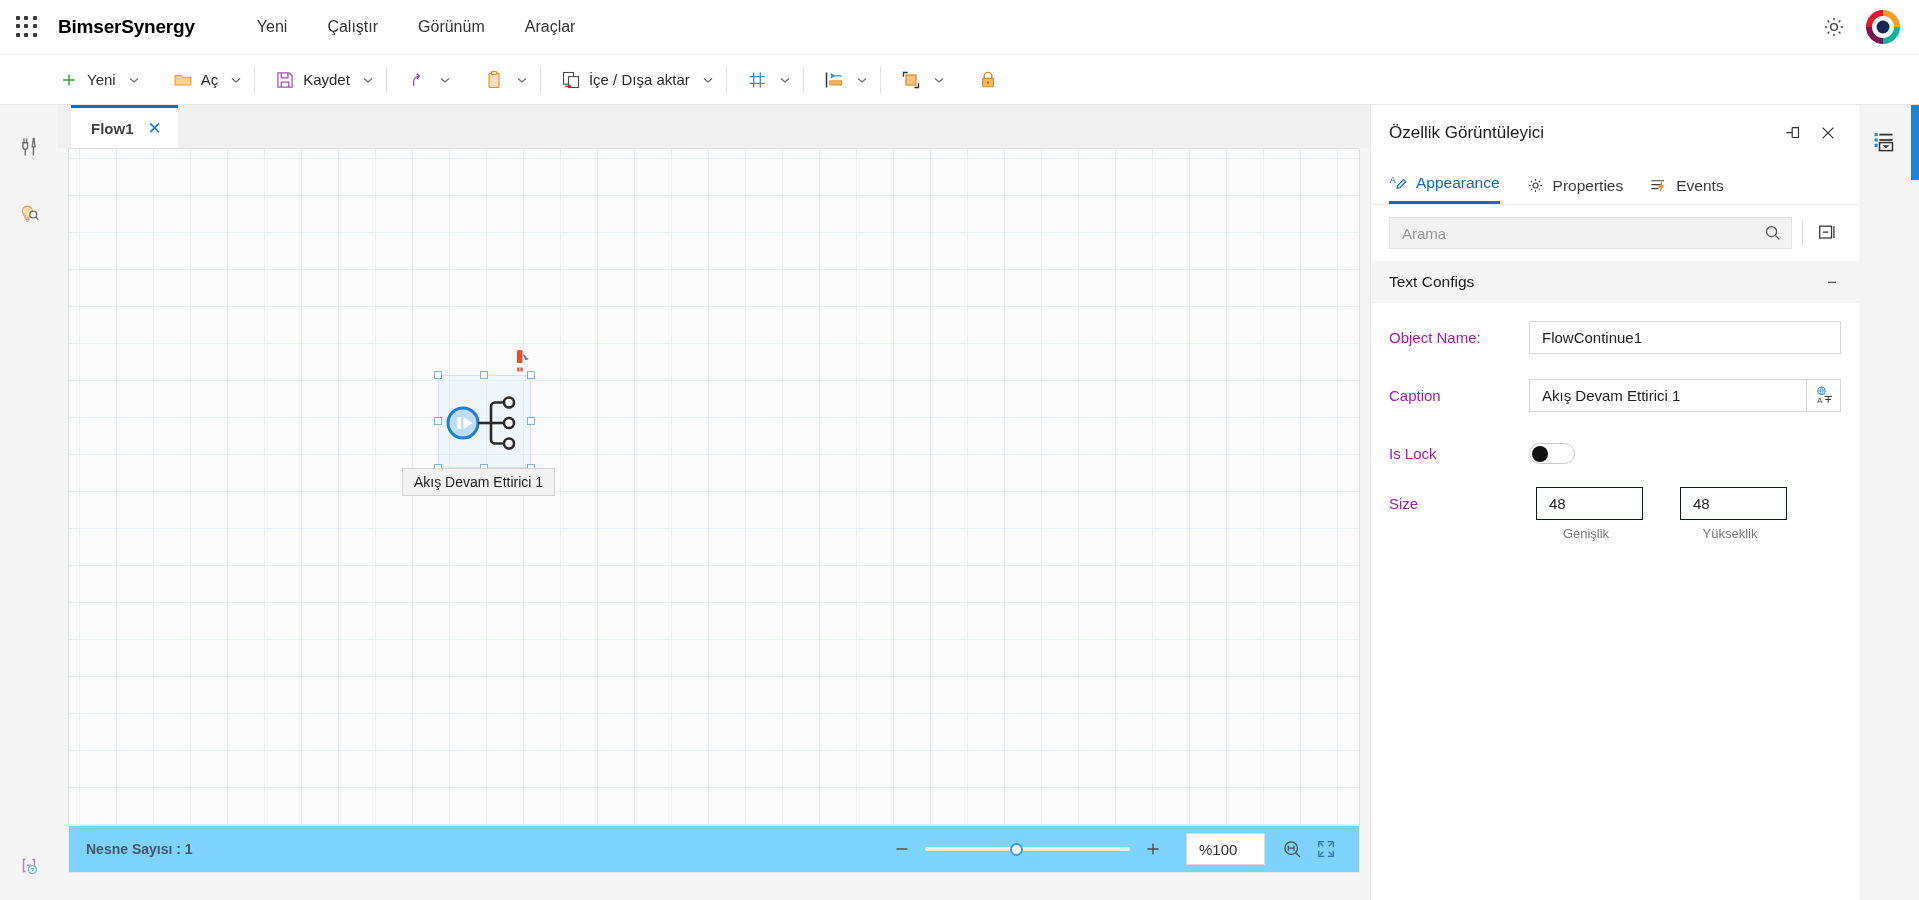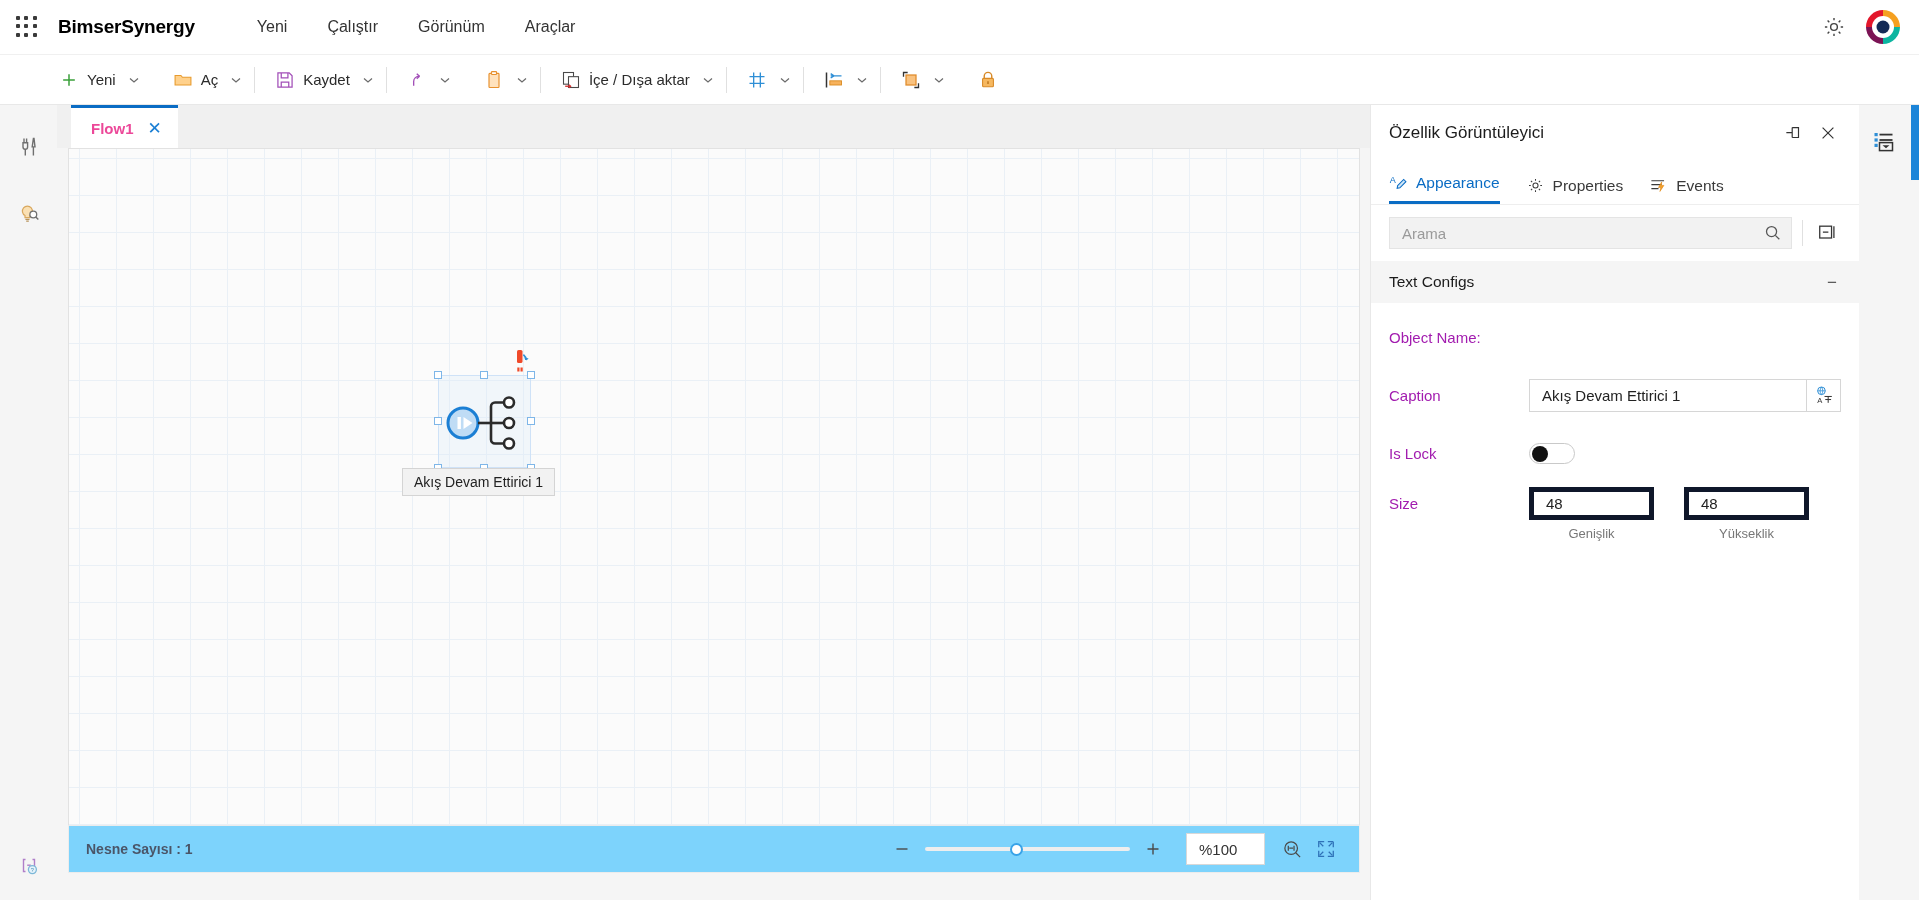--- a/index.html
+++ b/index.html
@@ -76,21 +76,21 @@
   #tabstrip {
     position: absolute; left: 0; top: 0; width: 1313px; height: 43px;
     background: #f0f0f0;
   }
   #tab-flow1 {
     position: absolute; left: 14px; top: 0; height: 43px;
     background: #ffffff; border-top: 3px solid #0a6cc4;
     display: flex; align-items: center; gap: 14px; padding: 0 16px 0 20px;
     cursor: pointer;
   }
-  #tab-flow1 .tab-lbl { font-size: 15px; font-weight: bold; color: #ec4899; }
+  #tab-flow1 .tab-lbl { font-size: 15px; font-weight: bold; color: #404040; }
   .tab-close {
     font-size: 17px; color: #1b7fd4; line-height: 1; cursor: pointer;
     font-weight: 300;
   }
 
   #canvas-wrap {
     position: absolute; left: 11px; top: 43px;
     width: 1292px; height: 685px; background: #ffffff;
     border: 1px solid #e2e2e2; overflow: hidden;
   }
@@ -239,21 +239,21 @@
     width: 46px; height: 21px; border-radius: 11px; background: #ffffff;
     border: 1px solid #c9c9c9; position: relative; cursor: pointer;
   }
   .toggle .knob {
     position: absolute; left: 2px; top: 2px; width: 16px; height: 16px;
     border-radius: 50%; background: #111111;
   }
   #size-row { align-items: flex-start; }
   .size-col { display: flex; flex-direction: column; align-items: center; }
   .size-field {
-    width: 125px; height: 33px; border: 5px solid #0f172a; background: #fff;
+    width: 107px; height: 33px; border: 1px solid #0f172a; background: #fff; margin-left: 7px;
   }
   .size-field input {
     width: 100%; height: 100%; border: none; outline: none;
     font-size: 15px; color: #222; padding: 0 12px; background: transparent;
     font-family: "Liberation Sans", sans-serif;
   }
   .size-cap { font-size: 13px; color: #777777; margin-top: 6px; }
 
   
   #rightrail {
@@ -609,20 +609,23 @@
     </div>
   </div>
 
   <div id="pp-section-hdr">
     <span class="sec-title">Text Configs</span>
     <span class="sec-toggle">−</span>
   </div>
 
   <div class="pp-row">
     <div class="pp-lbl">Object Name:</div>
+    <div class="pp-input">
+      <input type="text" value="FlowContinue1" style="">
+    </div>
   </div>
 
   <div class="pp-row">
     <div class="pp-lbl">Caption</div>
     <div class="pp-input">
       <input type="text" value="Akış Devam Ettirici 1" style="">
       <div class="pp-addon">
         <svg width="20" height="20" viewBox="0 0 22 22" fill="none">
           <circle cx="8.2" cy="6.4" r="4.2" stroke="#2f8fd6" stroke-width="1.1"></circle>
           <path d="M4 6.4h8.4M8.2 2.2c2 2.6 2 5.8 0 8.4M8.2 2.2c-2 2.6-2 5.8 0 8.4" stroke="#2f8fd6" stroke-width="0.9"></path>

